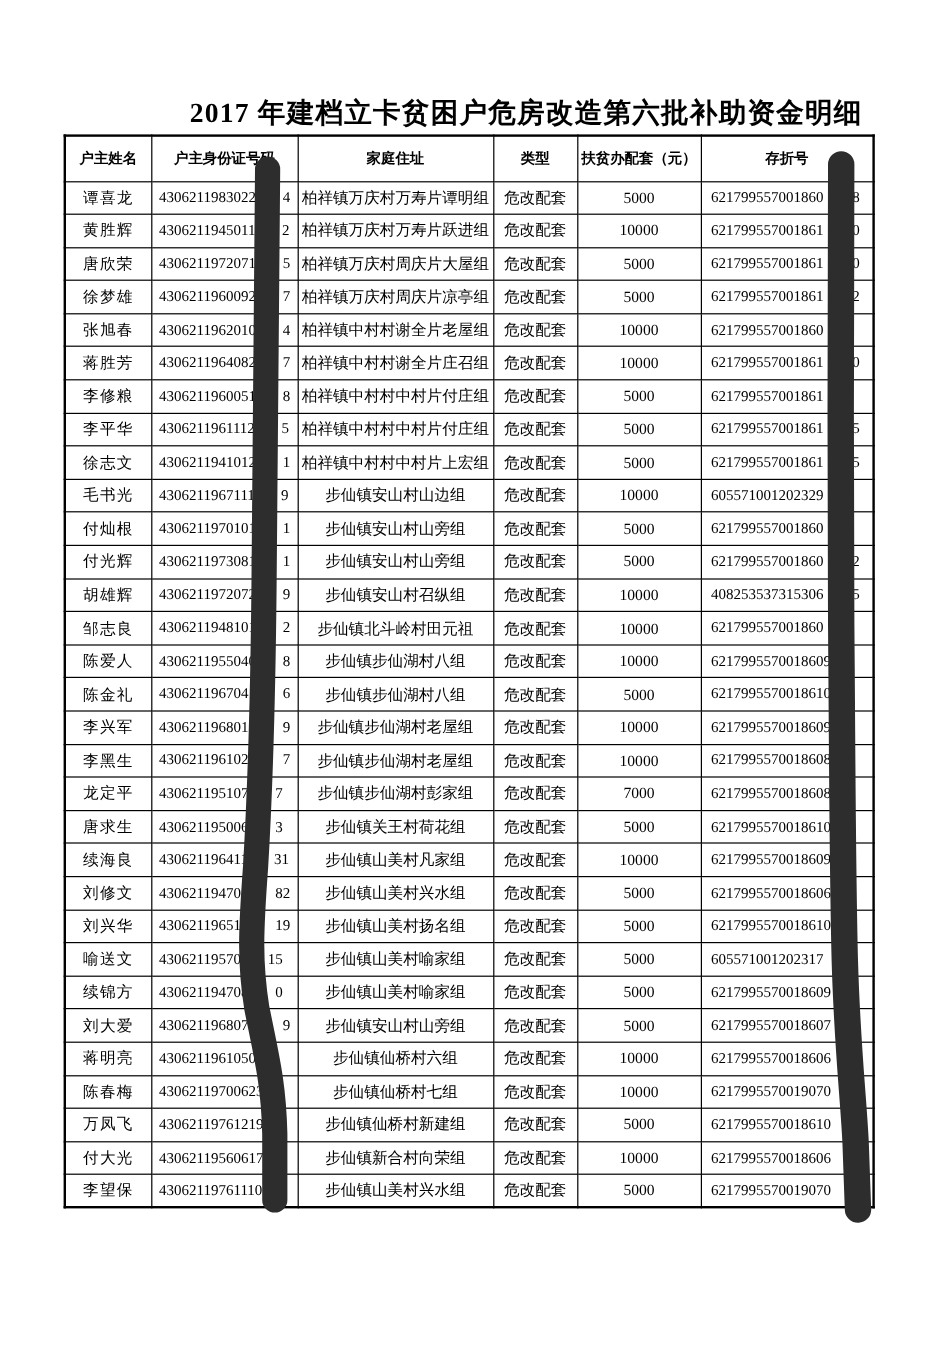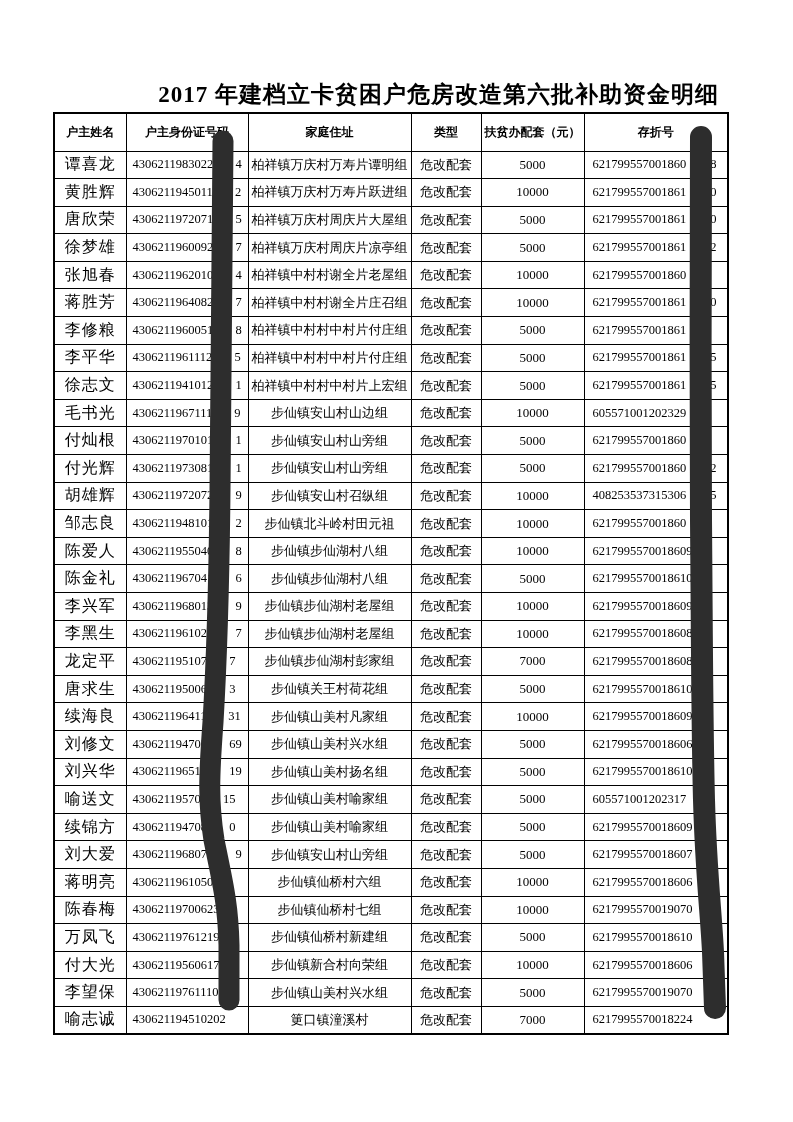--- a/index.html
+++ b/index.html
@@ -18,21 +18,21 @@
   table.grid {
     position:absolute; left:53px; top:112px; width:674px;
     border-collapse:collapse; table-layout:fixed; border:2px solid #000;
   }
   .grid th, .grid td {
     border:1px solid #000; text-align:center;
     overflow:hidden; white-space:nowrap; vertical-align:middle;
   }
   .grid th { height:38px; font-size:12px; font-weight:bold; }
   .grid td { height:27.6px; font-size:13px; }
-  td.name-cell { font-size:16px; letter-spacing:1px; }
+  td.name-cell { font-size:13px; letter-spacing:1px; }
   td.id-cell   { text-align:left; padding-left:6px;  font-size:12.5px; }
   td.pb-cell   { text-align:left; padding-left:8px;  font-size:12.5px; }
   .gap-id { display:inline-block; width:16px; }
   .gap-pb { display:inline-block; width:24px; }
   .redaction {
     position:absolute; left:0; top:0; width:793px; height:1122px;
     pointer-events:none;
   }
 </style>
 </head>
@@ -225,21 +225,21 @@
         <tr>
           <td class="name-cell">续海良</td>
           <td class="id-cell"><span>4306211964111</span><span class="gap-id"></span><span>31</span></td>
           <td>步仙镇山美村凡家组</td>
           <td>危改配套</td>
           <td>10000</td>
           <td class="pb-cell"><span>6217995570018609</span><span class="gap-pb"></span><span></span></td>
         </tr>
         <tr>
           <td class="name-cell">刘修文</td>
-          <td class="id-cell"><span>4306211947033</span><span class="gap-id"></span><span>69</span></td>
+          <td class="id-cell"><span>4306211947033</span><span class="gap-id"></span><span>82</span></td>
           <td>步仙镇山美村兴水组</td>
           <td>危改配套</td>
           <td>5000</td>
           <td class="pb-cell"><span>6217995570018606</span><span class="gap-pb"></span><span></span></td>
         </tr>
         <tr>
           <td class="name-cell">刘兴华</td>
           <td class="id-cell"><span>4306211965100</span><span class="gap-id"></span><span>19</span></td>
           <td>步仙镇山美村扬名组</td>
           <td>危改配套</td>
@@ -302,28 +302,20 @@
           <td>10000</td>
           <td class="pb-cell"><span>6217995570018606</span><span class="gap-pb"></span><span></span></td>
         </tr>
         <tr>
           <td class="name-cell">李望保</td>
           <td class="id-cell"><span>430621197611106</span><span class="gap-id"></span><span></span></td>
           <td>步仙镇山美村兴水组</td>
           <td>危改配套</td>
           <td>5000</td>
           <td class="pb-cell"><span>6217995570019070</span><span class="gap-pb"></span><span></span></td>
-        </tr>
-        <tr>
-          <td class="name-cell">喻志诚</td>
-          <td class="id-cell"><span>430621194510202</span><span class="gap-id"></span><span></span></td>
-          <td>筻口镇潼溪村</td>
-          <td>危改配套</td>
-          <td>7000</td>
-          <td class="pb-cell"><span>6217995570018224</span><span class="gap-pb"></span><span></span></td>
         </tr>
       </tbody>
   </table>
 
   <svg class="redaction" viewBox="0 0 793 1122" xmlns="http://www.w3.org/2000/svg">
     <path d="M 223 141 C 222 260, 221 380, 220 490 C 219 590, 217 655, 213 722 C 209 776, 208 802, 214 840 C 222 880, 228 902, 229 945 L 229 1000" fill="none" stroke="#2d2d2d" stroke-width="21" stroke-linecap="round"></path>
     <path d="M 701 137 C 701 250, 700 400, 701 520 C 702 640, 702 722, 704 800 C 706 872, 711 912, 713 952 L 715 1008" fill="none" stroke="#2d2d2d" stroke-width="22" stroke-linecap="round"></path>
   </svg>
 
 </div>

